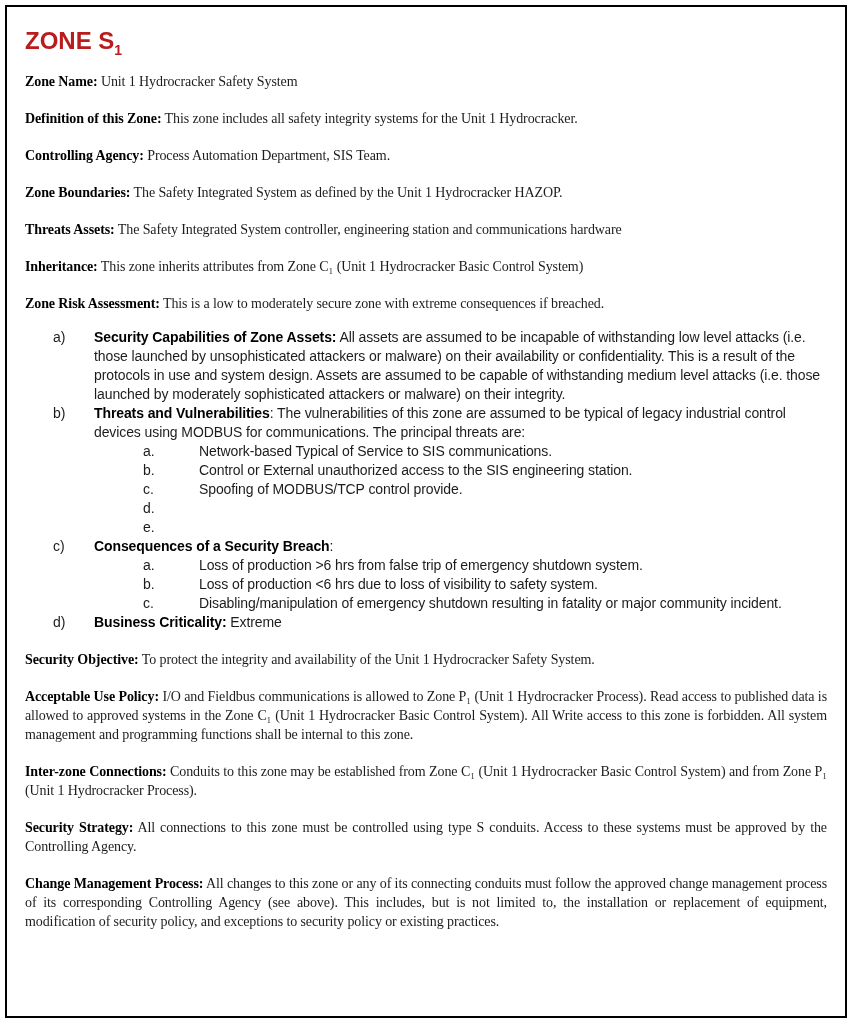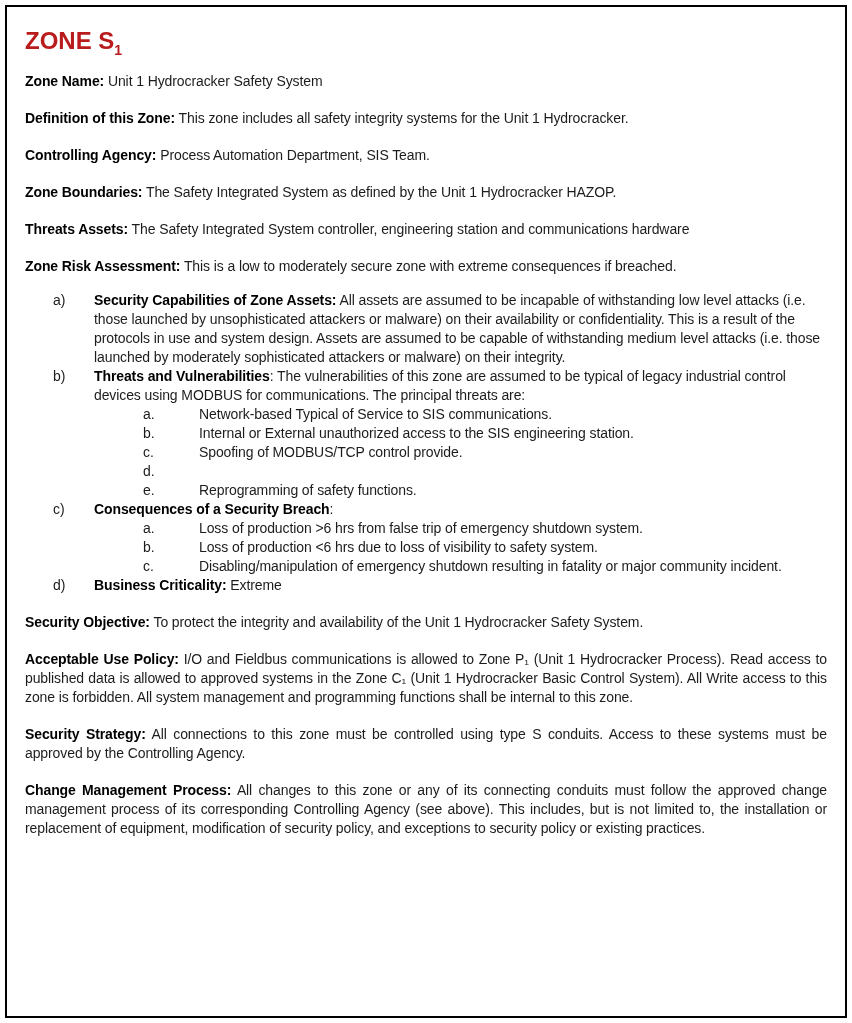--- a/index.html
+++ b/index.html
@@ -35,20 +35,21 @@
     color: #b91c1c;
     margin: 2px 0 17px 0;
     letter-spacing: 0;
   }
   .doc-title sub {
     font-size: 14px;
     line-height: 0;
   }
   .field {
     margin: 18px 0 15px 0;
+    font-family: Liberation Serif, serif;
   }
   .field strong, .b1 strong {
     font-weight: bold;
     color: #000000;
   }
   .just {
     text-align: justify;
   }
   .olist {
     margin: 0 0 15px 0;
@@ -89,51 +90,51 @@
 
   <p class="field"><strong>Definition of this Zone:</strong> <span>This zone includes all safety integrity systems for the Unit 1 Hydrocracker.</span></p>
 
   <p class="field"><strong>Controlling Agency:</strong> <span>Process Automation Department, SIS Team.</span></p>
 
 
   <p class="field"><strong>Zone Boundaries:</strong> <span>The Safety Integrated System as defined by the Unit 1 Hydrocracker HAZOP.</span></p>
 
   <p class="field"><strong>Threats Assets:</strong> <span>The Safety Integrated System controller, engineering station and communications hardware</span></p>
 
+  <p class="field"><strong>Inheritance:</strong> <span>This zone inherits attributes from Zone C₁ (Unit 1 Hydrocracker Basic Control System)</span></p>
 
   <p class="field"><strong>Zone Risk Assessment:</strong> <span>This is a low to moderately secure zone with extreme consequences if breached.</span></p>
 
   <div class="olist">
 
     <div class="li1">
       <span class="m1">a)</span>
       <div class="b1"><strong>Security Capabilities of Zone Assets:</strong> <span>All assets are assumed to be incapable of withstanding low level attacks (i.e. those launched by unsophisticated attackers or malware) on their availability or confidentiality. This is a result of the protocols in use and system design. Assets are assumed to be capable of withstanding medium level attacks (i.e. those launched by moderately sophisticated attackers or malware) on their integrity.</span></div>
     </div>
 
     <div class="li1">
       <span class="m1">b)</span>
       <div class="b1"><strong>Threats and Vulnerabilities</strong><span>: The vulnerabilities of this zone are assumed to be typical of legacy industrial control devices using MODBUS for communications. The principal threats are:</span>
         <div class="li2">
             <span class="m2">a.</span>
             <div class="b2">Network-based Typical of Service to SIS communications.</div>
           </div>
         <div class="li2">
             <span class="m2">b.</span>
-            <div class="b2">Internal or External unauthorized access to the SIS engineering station.</div>
+            <div class="b2">Control or External unauthorized access to the SIS engineering station.</div>
           </div>
         <div class="li2">
             <span class="m2">c.</span>
             <div class="b2">Spoofing of MODBUS/TCP control provide.</div>
           </div>
         <div class="li2">
             <span class="m2">d.</span>
           </div>
         <div class="li2">
             <span class="m2">e.</span>
-            <div class="b2">Reprogramming of safety functions.</div>
           </div>
       </div>
     </div>
 
     <div class="li1">
       <span class="m1">c)</span>
       <div class="b1"><strong>Consequences of a Security Breach</strong><span>:</span>
         <div class="li2">
             <span class="m2">a.</span>
             <div class="b2">Loss of production &gt;6 hrs from false trip of emergency shutdown system.</div>
@@ -153,18 +154,19 @@
       <span class="m1">d)</span>
       <div class="b1"><strong>Business Criticality:</strong> <span>Extreme</span></div>
     </div>
 
   </div>
 
   <p class="field"><strong>Security Objective:</strong> <span>To protect the integrity and availability of the Unit 1 Hydrocracker Safety System.</span></p>
 
   <p class="field just"><strong>Acceptable Use Policy:</strong> <span>I/O and Fieldbus communications is allowed to Zone P₁ (Unit 1 Hydrocracker Process). Read access to published data is allowed to approved systems in the Zone C₁ (Unit 1 Hydrocracker Basic Control System). All Write access to this zone is forbidden. All system management and programming functions shall be internal to this zone.</span></p>
 
+  <p class="field just"><strong>Inter-zone Connections:</strong> <span>Conduits to this zone may be established from Zone C₁ (Unit 1 Hydrocracker Basic Control System) and from Zone P₁ (Unit 1 Hydrocracker Process).</span></p>
 
   <p class="field just"><strong>Security Strategy:</strong> <span>All connections to this zone must be controlled using type S conduits. Access to these systems must be approved by the Controlling Agency.</span></p>
 
   <p class="field just"><strong>Change Management Process:</strong> <span>All changes to this zone or any of its connecting conduits must follow the approved change management process of its corresponding Controlling Agency (see above). This includes, but is not limited to, the installation or replacement of equipment, modification of security policy, and exceptions to security policy or existing practices.</span></p>
 
 </div>
 
 </body></html>

